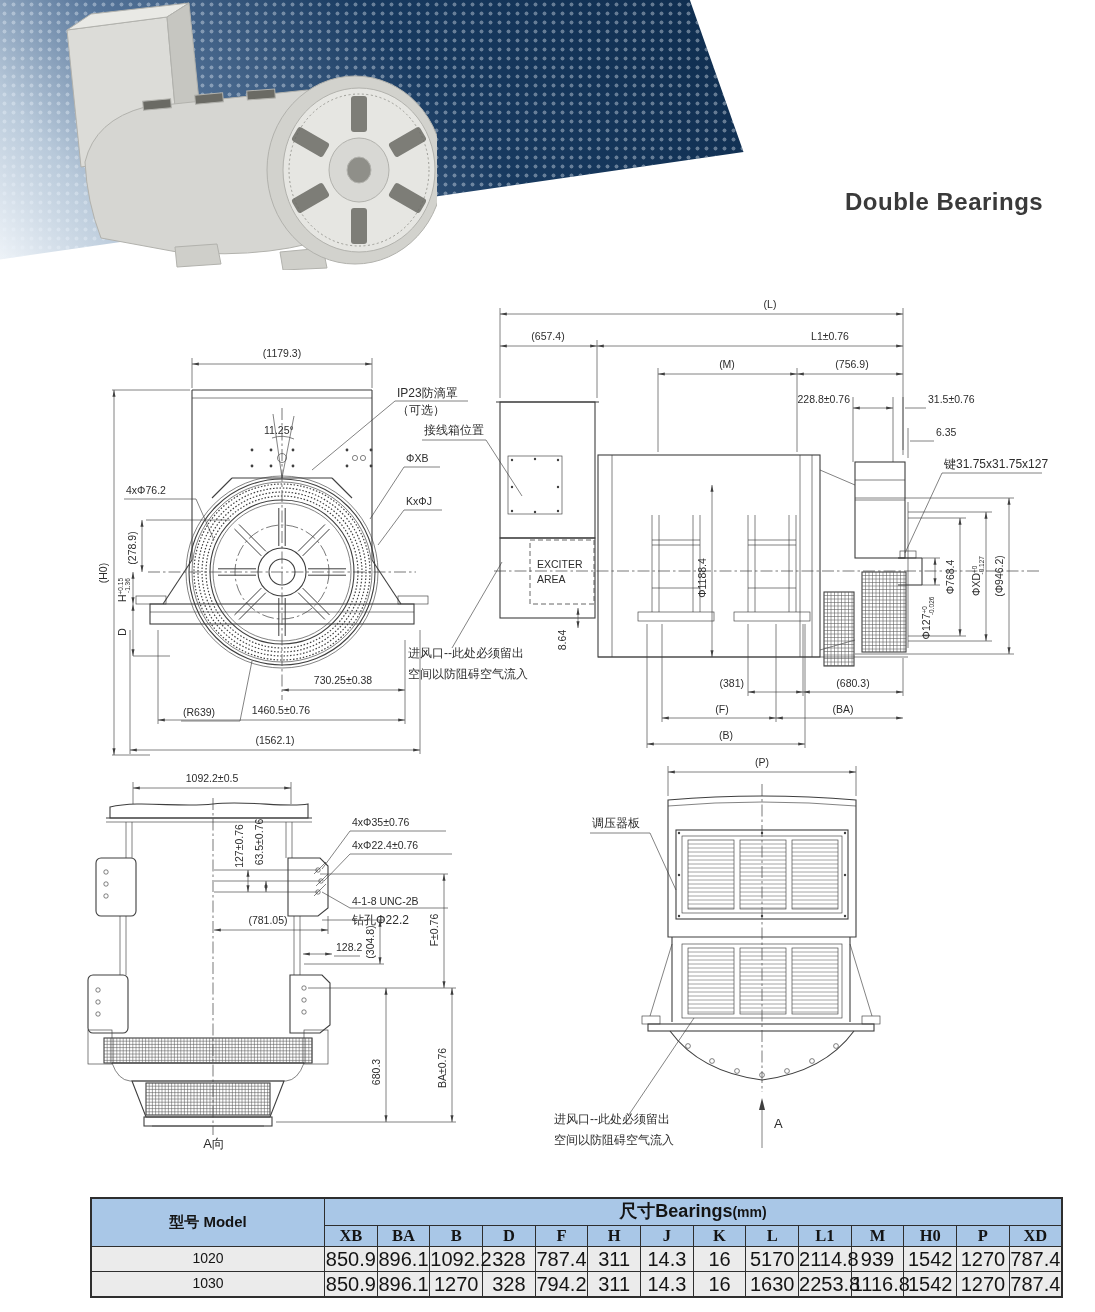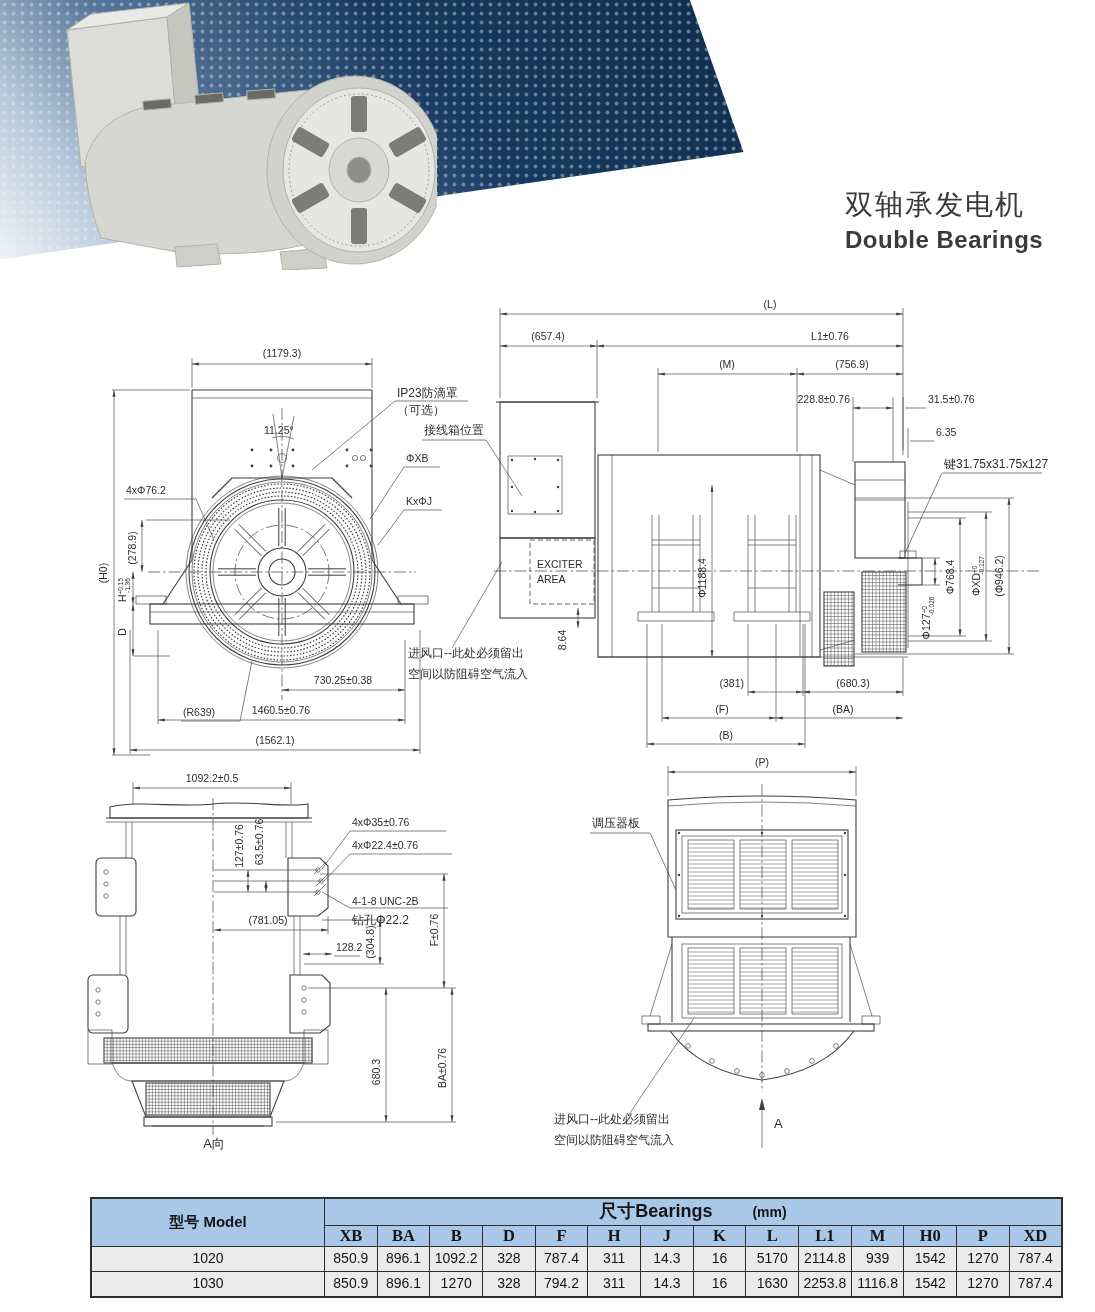--- a/index.html
+++ b/index.html
@@ -31,23 +31,23 @@
   .dwg .hatch line{stroke:#585858;stroke-width:.55;}
   .dwg g[data-spokes] line{stroke:#3f3f3f;stroke-width:1;}
   .dwg .dot{fill:#3f3f3f;stroke:none;}
   
   .dim-table{position:absolute;left:90px;top:1197px;width:973px;border-collapse:collapse;
     table-layout:fixed;border:2.5px solid #2e2e2e;color:#141414;}
   .dim-table th,.dim-table td{border:1.8px solid #2e2e2e;text-align:center;padding:0;line-height:1.1;}
   .dim-table .hd{background:#a9c7e7;}
   .dim-table .model-h{font-size:15px;font-weight:bold;width:232px;}
   .dim-table .dim-h{font-size:18px;font-weight:bold;height:26px;}
-  .dim-table .dim-h .unit{font-size:14px;padding-left:40px;}
+  .dim-table .dim-h .unit{font-size:14px;}
   .dim-table .col-h{font-size:16.5px;font-weight:bold;height:20px;font-family:Liberation Serif, serif;}
-  .dim-table td{background:#ebebeb;font-size:14px;height:24px;}
+  .dim-table td{background:#ebebeb;font-size:20px;height:24px;}
   .dim-table td.model-c{font-size:14px;}
 </style>
 </head>
 <body>
 
 <div class="page">
 
   <div class="banner"></div>
 
   <svg class="photo" viewBox="0 0 412 268">
@@ -71,21 +71,20 @@
         <rect x="326" y="94" width="16" height="36" rx="3" transform="rotate(180 334 168)"></rect>
         <rect x="326" y="94" width="16" height="36" rx="3" transform="rotate(240 334 168)"></rect>
         <rect x="326" y="94" width="16" height="36" rx="3" transform="rotate(300 334 168)"></rect>
       </g>
       <ellipse cx="334" cy="168" rx="30" ry="32" fill="#d8d8d4"></ellipse>
       <ellipse cx="334" cy="168" rx="12" ry="13" fill="#8f8f89"></ellipse>
     </g>
   </svg>
 
   <div class="title-block">
-    <div class="title-zh">双轴承发电机</div>
     <div class="title-en">Double Bearings</div>
   </div>
 
   <svg class="dwg" viewBox="0 280 1095 905">
 
     <g>
       <g>
         <line x1="192" y1="390" x2="372" y2="390"></line>
         <line x1="192" y1="398" x2="372" y2="398" class="thin"></line>
         <line x1="192" y1="390" x2="192" y2="560"></line>

